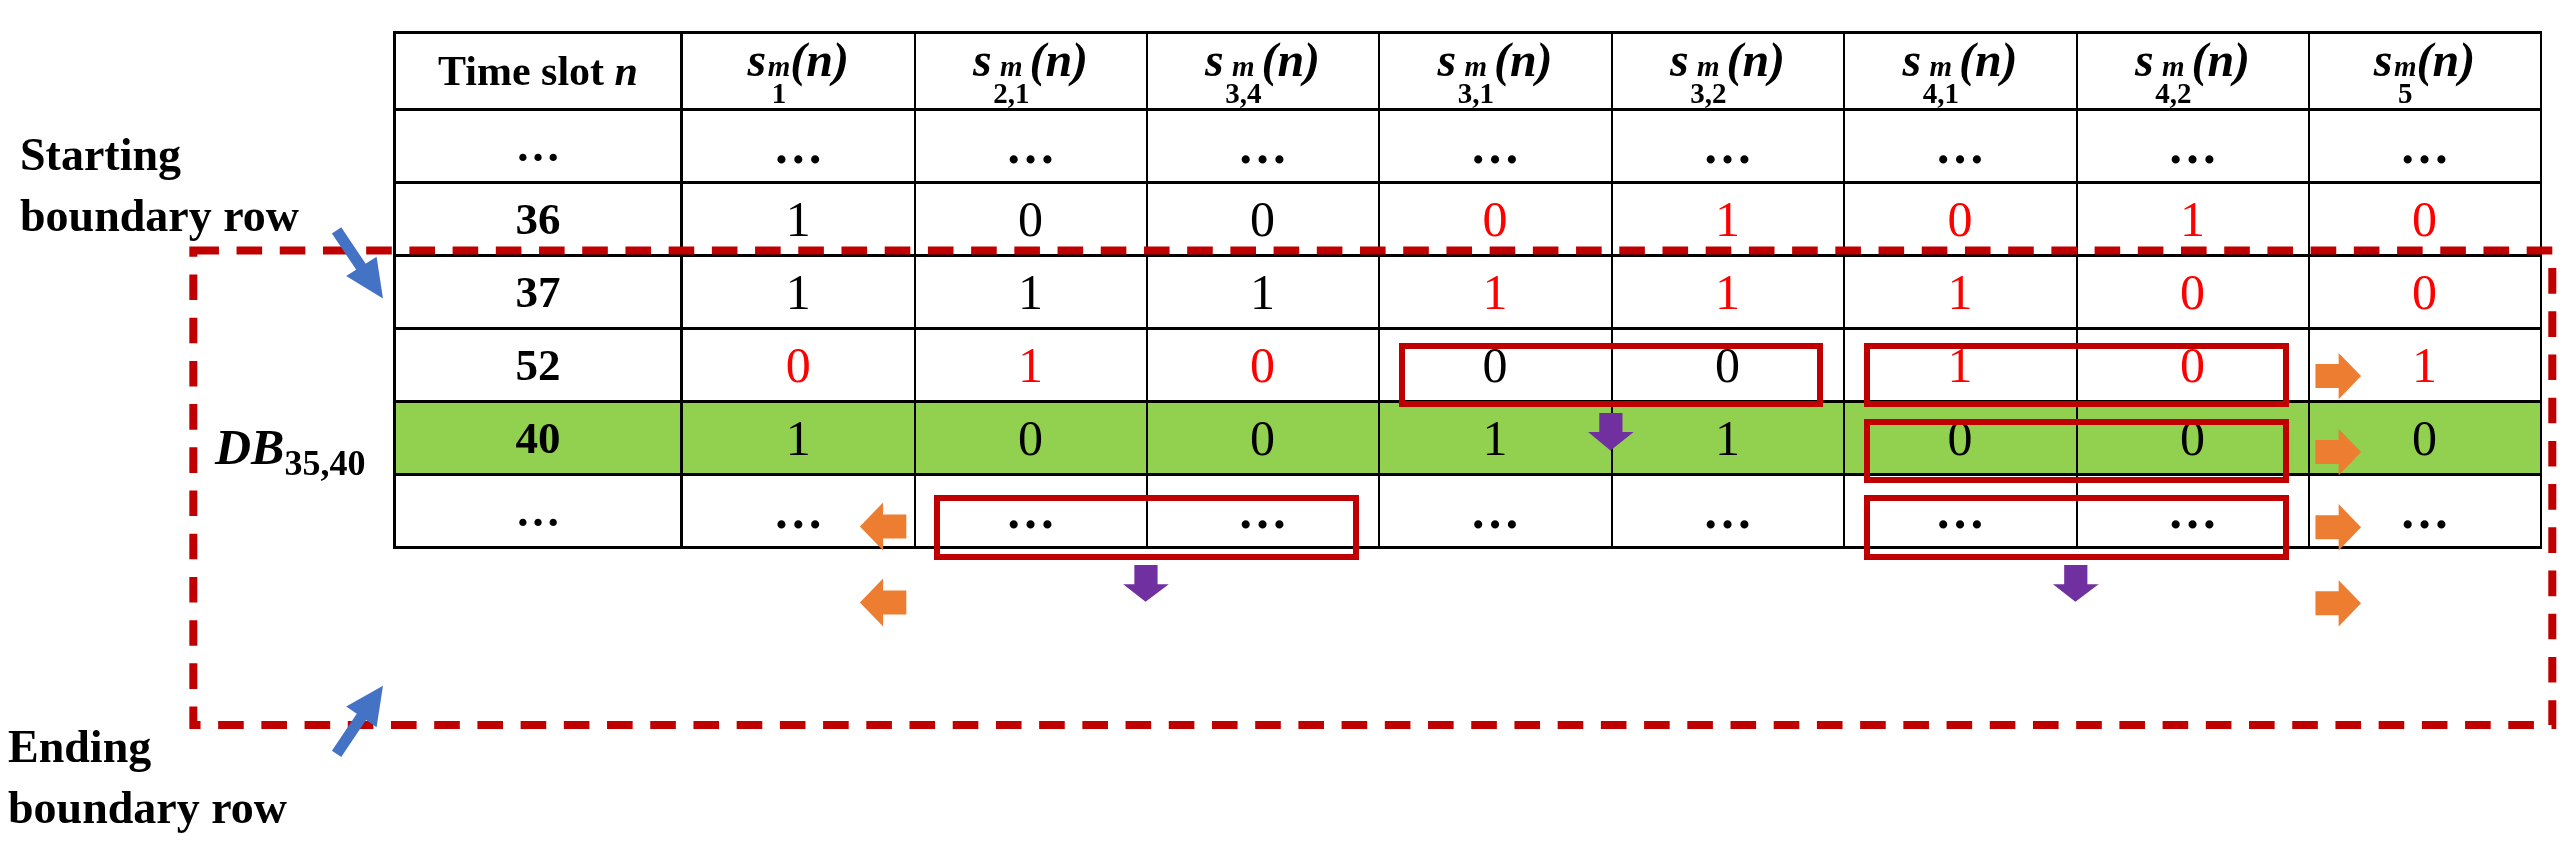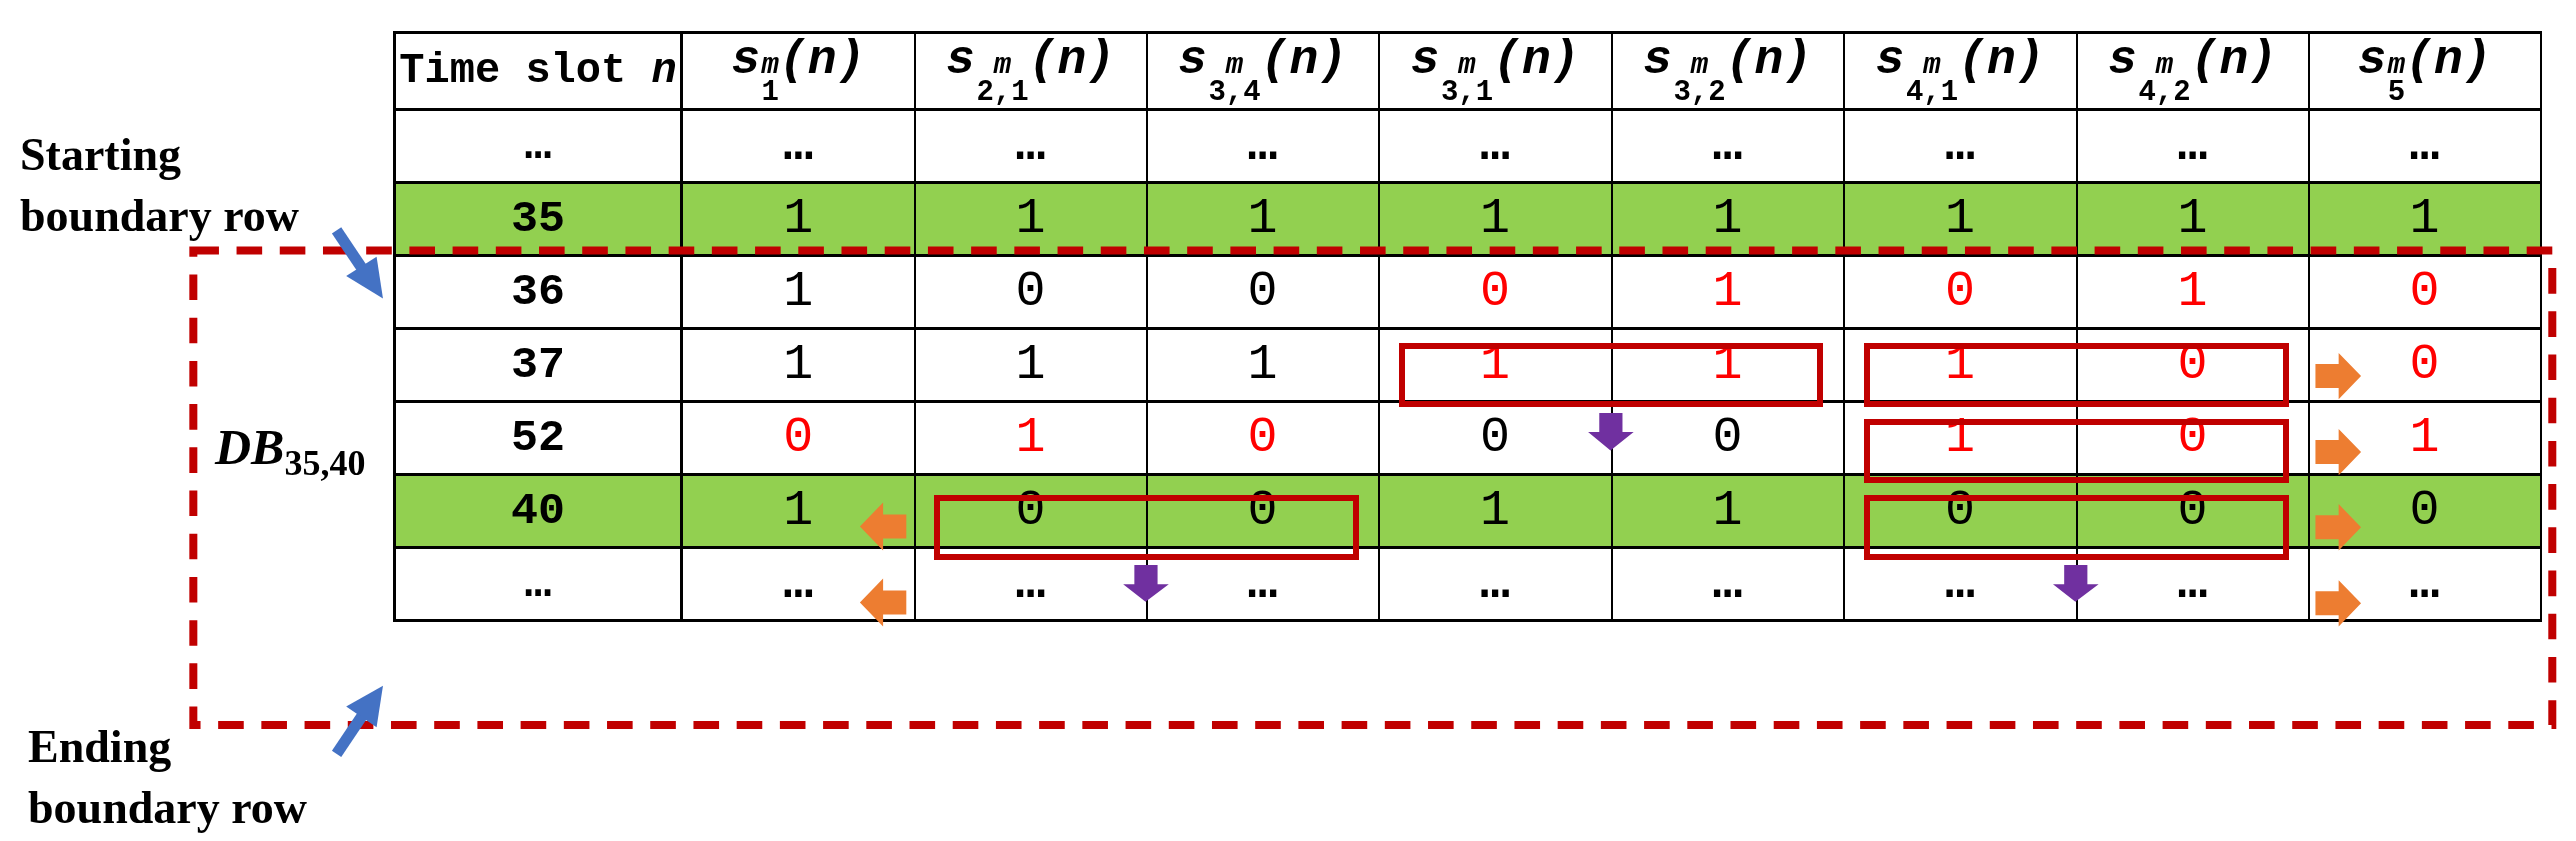--- a/index.html
+++ b/index.html
@@ -1,20 +1,20 @@
 <!DOCTYPE html>
 <html style="font-size:13px"><head>
 <meta charset="utf-8">
 <style>
   html, body { margin: 0; padding: 0; background: #ffffff; }
   body { width: 2576px; height: 841px; position: relative; overflow: hidden;
          font-family: "Liberation Serif", "DejaVu Serif", serif; color: #000; }
   .abs { position: absolute; }
   #grid { position: absolute; left: 393px; top: 31px; border-collapse: collapse;
-          table-layout: fixed; font-family: Liberation Mono, monospace; }
+          table-layout: fixed; }
   #grid td { border: 3.2px solid #000; text-align: center; vertical-align: middle;
              padding: 0; font-weight: bold; font-size: 48px; line-height: 1; }
   #grid td.thin { border-left-width: 2.4px; border-right-width: 2.4px; }
   #grid tr.hdr td { height: 74px; }
   #grid tr.body td { height: 70px; }
   #grid tr.boundary td { background: #92D050; }
   .hdr-first { font-size: 42px !important; }
   .hdr-first i { font-style: italic; }
   .math { font-style: italic; font-weight: bold; font-size: 48px; }
   .sym { display:inline-flex; align-items: baseline; }
@@ -30,21 +30,21 @@
   .redbox { border: 6.4px solid #C00000; box-sizing: border-box; }
   svg { position: absolute; left: 0; top: 0; overflow: visible; }
 </style>
 </head>
 <body>
 
 <div class="abs label" style="left:20px; top:109px;">
   <div>Starting</div>
   <div>boundary row</div>
 </div>
-<div class="abs label" style="left:28px; top:701px;">
+<div class="abs label" style="left:8px; top:701px;">
   <div>Ending</div>
   <div>boundary row</div>
 </div>
 <div class="abs db" style="left:215px; top:418px;">
   <span>DB</span><sub>35,40</sub>
 </div>
 
 <table id="grid">
   <colgroup>
     <col style="width:287px">
@@ -129,31 +129,20 @@
         <td class="tslot">…</td>
         <td class="thin num val-black" style="font-weight: bold;">…</td>
         <td class="thin num val-black" style="font-weight: bold;">…</td>
         <td class="thin num val-black" style="font-weight: bold;">…</td>
         <td class="thin num val-black" style="font-weight: bold;">…</td>
         <td class="thin num val-black" style="font-weight: bold;">…</td>
         <td class="thin num val-black" style="font-weight: bold;">…</td>
         <td class="thin num val-black" style="font-weight: bold;">…</td>
         <td class="thin num val-black" style="font-weight: bold;">…</td>
       </tr>
-      <tr class="body boundary">
-        <td class="tslot">35</td>
-        <td class="thin num val-black">1</td>
-        <td class="thin num val-black">1</td>
-        <td class="thin num val-black">1</td>
-        <td class="thin num val-black">1</td>
-        <td class="thin num val-black">1</td>
-        <td class="thin num val-black">1</td>
-        <td class="thin num val-black">1</td>
-        <td class="thin num val-black">1</td>
-      </tr>
       <tr class="body">
         <td class="tslot">36</td>
         <td class="thin num val-black">1</td>
         <td class="thin num val-black">0</td>
         <td class="thin num val-black">0</td>
         <td class="thin num val-red">0</td>
         <td class="thin num val-red">1</td>
         <td class="thin num val-red">0</td>
         <td class="thin num val-red">1</td>
         <td class="thin num val-red">0</td>

